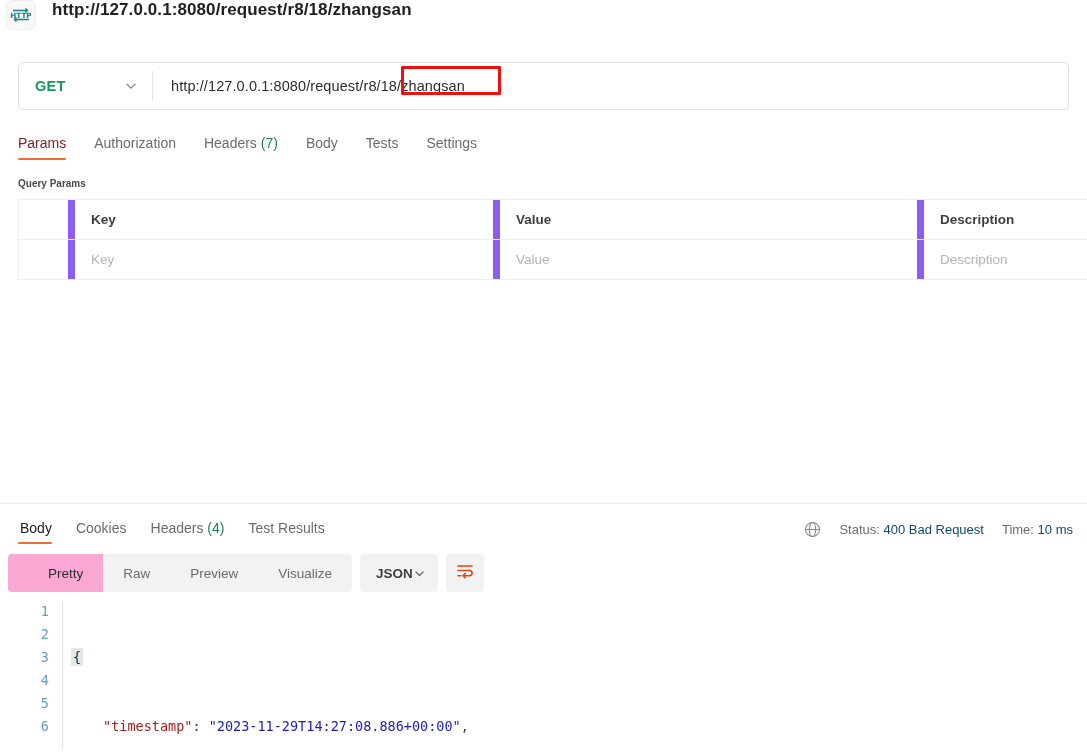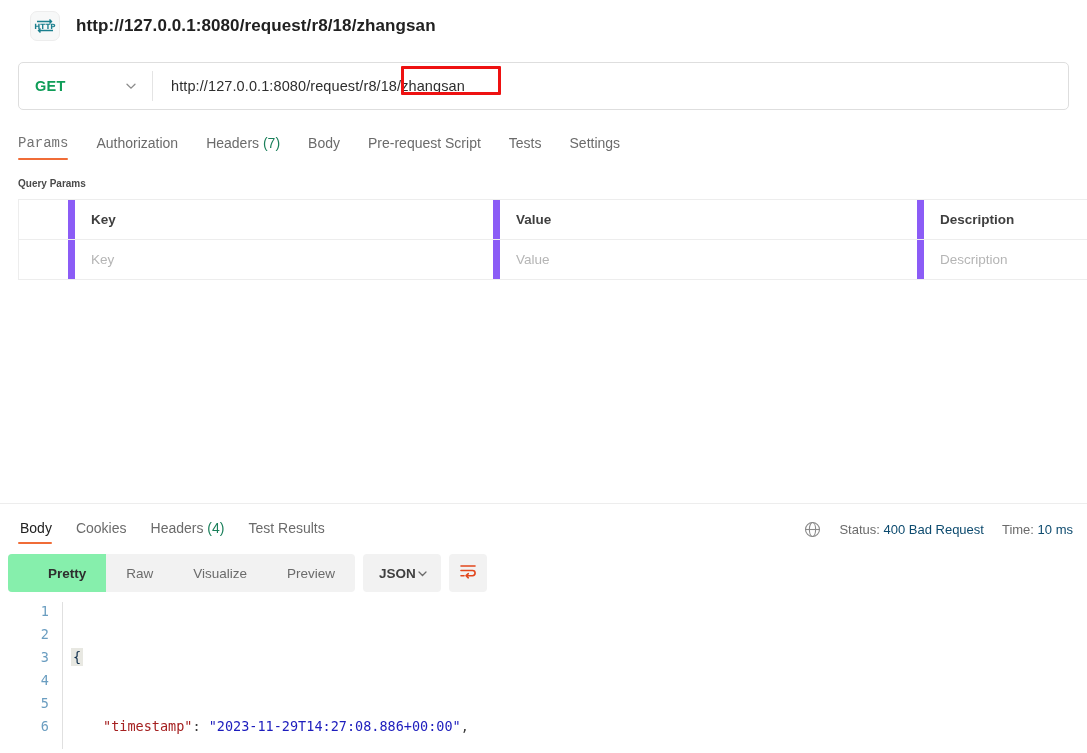--- a/index.html
+++ b/index.html
@@ -7,22 +7,22 @@
     width: 1087px; height: 753px;
     background: #ffffff;
     font-family: "Liberation Sans", sans-serif;
     color: #2e2e2e;
     overflow: hidden;
   }
   #app { position: relative; width: 1087px; height: 753px; }
 
   
   .title-row {
-    display: flex; align-items: center;
-    height: 52px; padding-left: 30px;
+    display: flex; align-items: flex-start;
+    height: 52px; padding-left: 6px;
   }
   .http-icon {
     width: 30px; height: 30px; border-radius: 7px;
     background: #f7f8f8; border: 1px solid #ededed;
     display: flex; align-items: center; justify-content: center;
     flex: none;
   }
   .title-text {
     margin-left: 16px;
     font-size: 17px; font-weight: bold; color: #212121;
@@ -59,21 +59,21 @@
   
   .req-tabs {
     display: flex; align-items: flex-end;
     height: 36px; margin: 14px 0 0 16px; gap: 0;
   }
   .req-tab {
     position: relative; font-size: 14px; color: #6b6b6b;
     padding: 0 14px 9px 14px; white-space: nowrap; cursor: pointer;
   }
   .req-tab:first-child { padding-left: 2px; }
-  .req-tab.active { color: #737373; font-family: Liberation Mono, monospace; }
+  .req-tab.active { color: #7f1d1d; }
   .req-tab.active::after {
     content: ""; position: absolute; left: 2px; right: 14px; bottom: 0;
     height: 2.5px; background: #f06c37; border-radius: 2px;
   }
   .req-tab:first-child.active::after { left: 2px; right: 14px; }
   .count { color: #1a7f5a; }
 
   
   .qp-title {
     margin: 18px 0 10px 18px;
@@ -127,21 +127,21 @@
     display: flex; align-items: center; gap: 8px;
   }
   .seg-group {
     display: flex; background: #f2f2f2; border-radius: 4px; overflow: hidden;
     height: 38px;
   }
   .seg {
     display: flex; align-items: center; padding: 0 20px;
     font-size: 13.5px; color: #6b6b6b; cursor: pointer;
   }
-  .seg.active { background: #86efac; color: #2e2e2e; font-weight: bold; padding-left: 40px; }
+  .seg.active { background: #f9a8d4; color: #2e2e2e; font-weight: normal; padding-left: 40px; }
   .json-select {
     display: flex; align-items: center; 
     height: 38px; padding: 0 12px 0 16px;
     background: #f2f2f2; border-radius: 4px;
     font-size: 13.5px; font-weight: bold; color: #3f3f3f; cursor: pointer;
   }
   .json-select .caret { color: #6b6b6b; display:flex; }
   .wrap-btn {
     width: 38px; height: 38px; background: #f2f2f2; border-radius: 4px;
     display: flex; align-items: center; justify-content: center; cursor: pointer;
@@ -205,21 +205,20 @@
       <span class="url-text">http://127.0.0.1:8080/request/r8/18/zhangsan</span>
       <span class="url-highlight"></span>
     </div>
   </div>
 
   <div class="req-tabs">
     <div class="req-tab active"><span>Params</span></div>
     <div class="req-tab"><span>Authorization</span></div>
     <div class="req-tab"><span>Headers</span> <span class="count">(7)</span></div>
     <div class="req-tab"><span>Body</span></div>
-    <div class="req-tab"><span>Pre-request Script</span></div>
     <div class="req-tab"><span>Tests</span></div>
     <div class="req-tab"><span>Settings</span></div>
   </div>
 
   <div class="qp-title">Query Params</div>
   <div class="qp-table">
     <div class="qp-row">
       <div class="qp-cell chk"></div>
       <div class="qp-cell key hdr-txt">Key</div>
       <div class="qp-cell val hdr-txt">Value</div>
@@ -257,24 +256,24 @@
 
   <div class="fmt-bar">
     <div class="seg-group">
       <div class="seg active">
           <span>Pretty</span>
         </div>
       <div class="seg">
           <span>Raw</span>
         </div>
       <div class="seg">
-          <span>Visualize</span>
+          <span>Preview</span>
         </div>
       <div class="seg">
-          <span>Preview</span>
+          <span>Visualize</span>
         </div>
     </div>
     <div class="json-select">
       <span>JSON</span>
       <span class="caret">
         <svg width="13" height="13" viewBox="0 0 13 13">
             <path d="M3 5 L6.5 8.5 L10 5" stroke="#6b6b6b" stroke-width="1.25" fill="none" stroke-linecap="round"></path>
           </svg>
       </span>
     </div>

